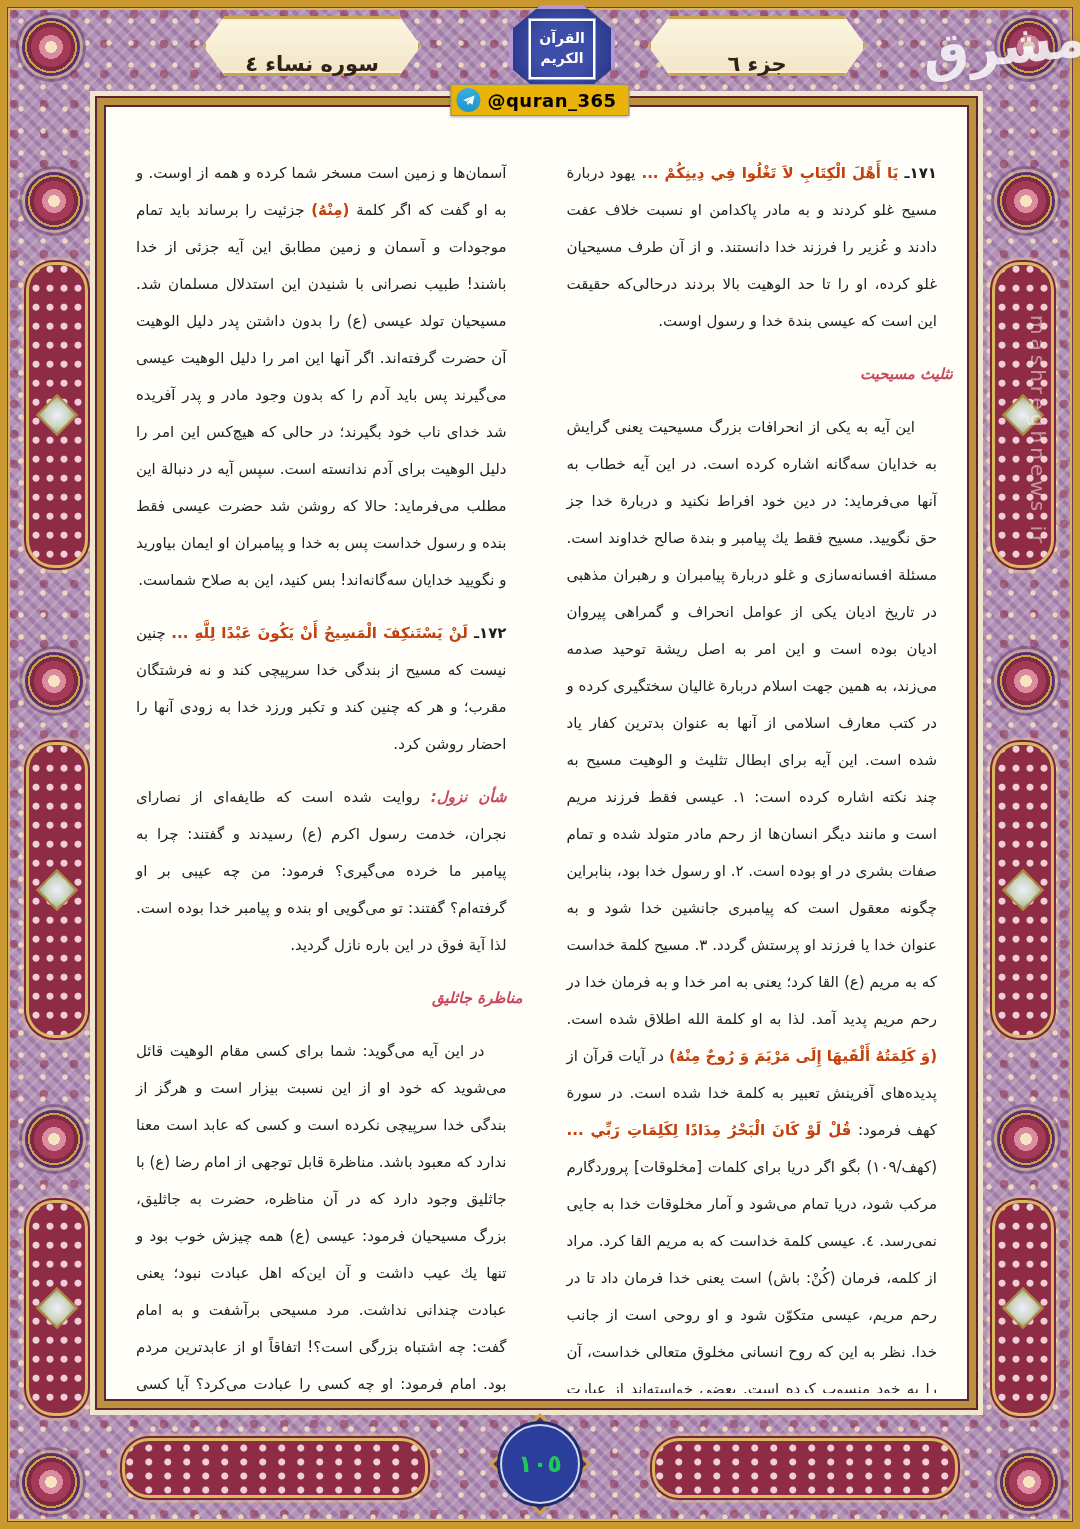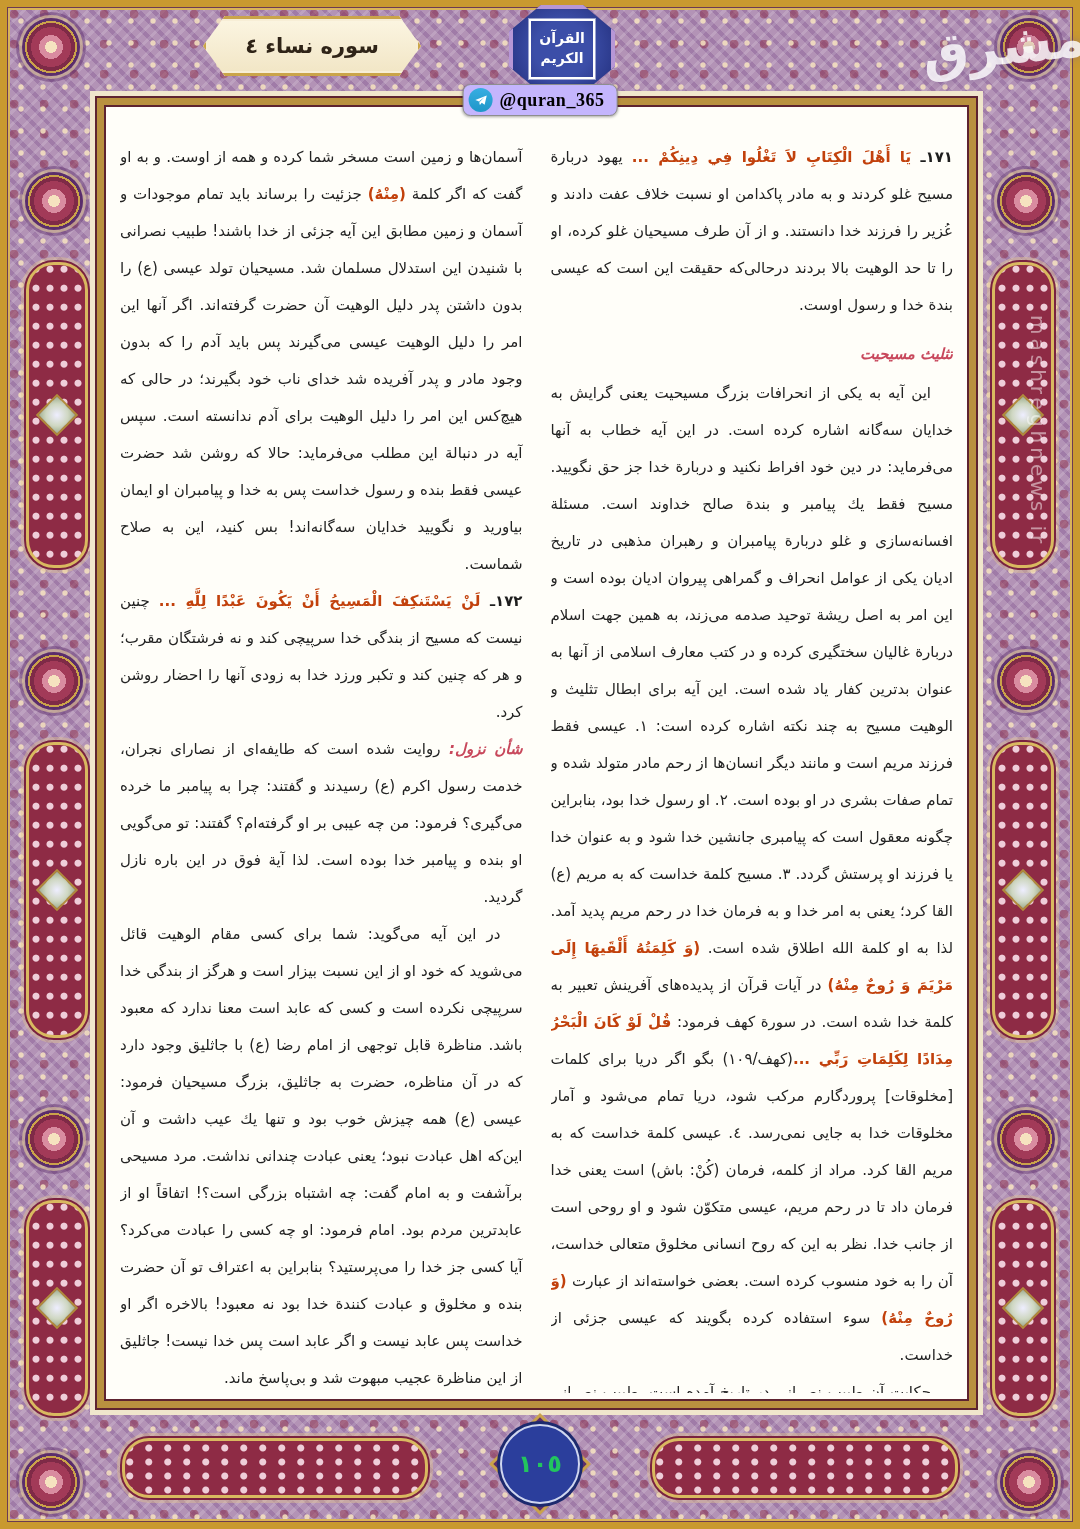--- a/index.html
+++ b/index.html
@@ -31,47 +31,47 @@
     background:
       radial-gradient(circle at 25% 50%, rgba(244,214,224,.95) 3px, transparent 4px) 0 0/19px 14px,
       #8e2b45;
     border:3px solid #d9b960;box-shadow:0 0 0 2px #7a2240,0 0 0 5px rgba(230,200,140,.4);}
 
   
   .head-cart{position:absolute;top:16px;width:218px;height:60px;
     clip-path:polygon(10% 0,90% 0,100% 50%,90% 100%,10% 100%,0 50%);
     background:linear-gradient(#fcf6e3,#f1e5c4);
     box-shadow:inset 0 0 0 3px #caa44a,inset 0 0 0 5px #f7eed6;
-    display:flex;align-items:center;justify-content:center;z-index:4;}
+    display:flex;align-items:flex-end;justify-content:center;z-index:4;}
   .head-cart span{font-size:21px;font-weight:bold;color:#2f2417;}
   .medallion{position:absolute;left:509px;top:5px;width:106px;height:88px;z-index:4;
     clip-path:polygon(30% 0,70% 0,100% 30%,100% 70%,70% 100%,30% 100%,0 70%,0 30%);
     background:radial-gradient(circle,#3c4ea8 0 40%,#2c3a8c 75%);
     box-shadow:inset 0 0 0 4px #b797d6;display:flex;align-items:center;justify-content:center;}
   .medallion-inner{width:62px;height:56px;border:2px solid #fff;outline:1px solid rgba(255,255,255,.5);
     display:flex;flex-direction:column;align-items:center;justify-content:center;
     color:#fff;font-size:14px;font-weight:bold;line-height:1.4;}
 
   
   .tg-badge{position:absolute;top:84px;left:50%;transform:translateX(-50%);z-index:6;
-    background:#c4b5fd;border:1px solid #8e8e8e;border-radius:8px;
+    background:#eab308;border:1px solid #8e8e8e;border-radius:0;
     box-shadow:0 1px 3px rgba(0,0,0,.35);display:flex;align-items:center;gap:7px;
-    padding:3px 12px 3px 5px;font-family:Liberation Serif, serif;}
+    padding:3px 12px 3px 5px;}
   .tg-icon{width:24px;height:24px;border-radius:50%;background:linear-gradient(#37aee2,#1e96c8);
     display:flex;align-items:center;justify-content:center;}
   .tg-badge b{font-size:18px;color:#000;letter-spacing:.5px;}
 
   
   .inner-frame{position:absolute;left:97px;right:104px;top:98px;bottom:121px;
     background:#fffef9;border:7px solid #b9913f;
     box-shadow:0 0 0 2px #5e2330,0 0 0 7px #f0e6cc,inset 0 0 0 2px #5e2330;z-index:3;}
   .content{position:absolute;inset:0;padding:34px 16px 8px;display:flex;gap:28px;}
   .col{flex:1 1 0;overflow:hidden;font-size:15px;line-height:37px;color:#232323;
     text-align:justify;}
-  .para{margin:0;}
+  .para{margin:16px;}
   .para.indent{text-indent:22px;}
   .para.heading{color:#c8485c;font-weight:bold;margin:12px 0 2px;}
   .seg-fa{color:#232323;}
   .seg-num{color:#1d1d1d;font-weight:bold;}
   .seg-ar{color:#c2410c;font-weight:bold;}
   .seg-label{color:#c8485c;font-weight:bold;font-style:italic;}
 
   
   .pgnum-diamond{position:absolute;left:50%;top:1464px;width:66px;height:66px;z-index:4;
     transform:translate(-50%,-50%) rotate(45deg);background:#5a2d6b;box-shadow:0 0 0 3px #caa24a;}
@@ -114,20 +114,23 @@
     <div class="cart-v" style="right:16px;top:732px;height:290px;"></div>
     <div class="cart-v" style="right:16px;top:1190px;height:210px;"></div>
 
     <div class="cart-h" style="left:112px;top:1428px;width:300px;"></div>
     <div class="cart-h" style="right:112px;top:1428px;width:300px;"></div>
   </div>
 
   <div class="head-cart" style="left:203px;">
     <span>سوره نساء ٤</span>
   </div>
+  <div class="head-cart" style="left:648px;">
+    <span>جزء ٦</span>
+  </div>
   <div class="medallion">
     <div class="medallion-inner">
       <span>القرآن</span>
       <span>الكريم</span>
     </div>
   </div>
 
   <div class="tg-badge">
     <span class="tg-icon">
       <svg viewBox="0 0 24 24" width="15" height="15" aria-hidden="true">
@@ -145,20 +148,21 @@
       <div class="col">
           <div class="para verse"><span class="seg-num">۱۷۱ـ </span><span class="seg-ar">يَا أَهْلَ الْكِتَابِ لاَ تَغْلُوا فِي دِينِكُمْ ... </span><span class="seg-fa">يهود دربارة مسيح غلو كردند و به مادر پاكدامن او نسبت خلاف عفت دادند و عُزير را فرزند خدا دانستند. و از آن طرف مسيحيان غلو كرده، او را تا حد الوهيت بالا بردند درحالى‌كه حقيقت اين است كه عيسى بندة خدا و رسول اوست.</span></div>
           <div class="para heading"><span class="seg-label">تثليث مسيحيت</span></div>
           <div class="para body indent"><span class="seg-fa">اين آيه به يكى از انحرافات بزرگ مسيحيت يعنى گرايش به خدايان سه‌گانه اشاره كرده است. در اين آيه خطاب به آنها مى‌فرمايد: در دين خود افراط نكنيد و دربارة خدا جز حق نگوييد. مسيح فقط يك پيامبر و بندة صالح خداوند است. مسئلة افسانه‌سازى و غلو دربارة پيامبران و رهبران مذهبى در تاريخ اديان يكى از عوامل انحراف و گمراهى پيروان اديان بوده است و اين امر به اصل ريشة توحيد صدمه مى‌زند، به همين جهت اسلام دربارة غاليان سختگيرى كرده و در كتب معارف اسلامى از آنها به عنوان بدترين كفار ياد شده است. اين آيه براى ابطال تثليث و الوهيت مسيح به چند نكته اشاره كرده است: ۱. عيسى فقط فرزند مريم است و مانند ديگر انسان‌ها از رحم مادر متولد شده و تمام صفات بشرى در او بوده است. ۲. او رسول خدا بود، بنابراين چگونه معقول است كه پيامبرى جانشين خدا شود و به عنوان خدا يا فرزند او پرستش گردد. ۳. مسيح كلمة خداست كه به مريم (ع) القا كرد؛ يعنى به امر خدا و به فرمان خدا در رحم مريم پديد آمد. لذا به او كلمة الله اطلاق شده است. </span><span class="seg-ar">(وَ كَلِمَتُهُ أَلْقَيهَا إِلَى مَرْيَمَ وَ رُوحٌ مِنْهُ)</span><span class="seg-fa"> در آيات قرآن از پديده‌هاى آفرينش تعبير به كلمة خدا شده است. در سورة كهف فرمود: </span><span class="seg-ar">قُلْ لَوْ كَانَ الْبَحْرُ مِدَادًا لِكَلِمَاتِ رَبِّي ...</span><span class="seg-fa">(كهف/۱۰۹) بگو اگر دريا براى كلمات [مخلوقات] پروردگارم مركب شود، دريا تمام مى‌شود و آمار مخلوقات خدا به جايى نمى‌رسد. ٤. عيسى كلمة خداست كه به مريم القا كرد. مراد از كلمه، فرمان (كُنْ: باش) است يعنى خدا فرمان داد تا در رحم مريم، عيسى متكوّن شود و او روحى است از جانب خدا. نظر به اين كه روح انسانى مخلوق متعالى خداست، آن را به خود منسوب كرده است. بعضى خواسته‌اند از عبارت </span><span class="seg-ar">(وَ رُوحٌ مِنْهُ)</span><span class="seg-fa"> سوء استفاده كرده بگويند كه عيسى جزئى از خداست.</span></div>
           <div class="para body indent"><span class="seg-fa">حكايت آن طبيب نصرانى در تاريخ آمده است. طبيب نصرانى هارون الرشيد با واقدى دانشمند اسلامى مناظره كرد و به او گفت: در كتاب آسمانى شما (قرآن) آيه‌اى وجود دارد كه مسيح را جزئى از خدا معرفى كرده است. سپس آية فوق را تلاوت كرد: </span></div>
         </div>
       <div class="col">
           <div class="para body"><span class="seg-fa">آسمان‌ها و زمين است مسخر شما كرده و همه از اوست. و به او گفت كه اگر كلمة </span><span class="seg-ar">(مِنْهُ)</span><span class="seg-fa"> جزئيت را برساند بايد تمام موجودات و آسمان و زمين مطابق اين آيه جزئى از خدا باشند! طبيب نصرانى با شنيدن اين استدلال مسلمان شد. مسيحيان تولد عيسى (ع) را بدون داشتن پدر دليل الوهيت آن حضرت گرفته‌اند. اگر آنها اين امر را دليل الوهيت عيسى مى‌گيرند پس بايد آدم را كه بدون وجود مادر و پدر آفريده شد خداى ناب خود بگيرند؛ در حالى كه هيچ‌كس اين امر را دليل الوهيت براى آدم ندانسته است. سپس آيه در دنبالة اين مطلب مى‌فرمايد: حالا كه روشن شد حضرت عيسى فقط بنده و رسول خداست پس به خدا و پيامبران او ايمان بياوريد و نگوييد خدايان سه‌گانه‌اند! بس كنيد، اين به صلاح شماست.</span></div>
           <div class="para verse"><span class="seg-num">۱۷۲ـ </span><span class="seg-ar">لَنْ يَسْتَنكِفَ الْمَسِيحُ أَنْ يَكُونَ عَبْدًا لِلَّهِ ...</span><span class="seg-fa"> چنين نيست كه مسيح از بندگى خدا سرپيچى كند و نه فرشتگان مقرب؛ و هر كه چنين كند و تكبر ورزد خدا به زودى آنها را احضار روشن كرد.</span></div>
           <div class="para body"><span class="seg-label">شأن نزول: </span><span class="seg-fa">روايت شده است كه طايفه‌اى از نصاراى نجران، خدمت رسول اكرم (ع) رسيدند و گفتند: چرا به پيامبر ما خرده مى‌گيرى؟ فرمود: من چه عيبى بر او گرفته‌ام؟ گفتند: تو مى‌گويى او بنده و پيامبر خدا بوده است. لذا آية فوق در اين باره نازل گرديد.</span></div>
+          <div class="para heading"><span class="seg-label">مناظرة جاثليق</span></div>
           <div class="para body indent"><span class="seg-fa">در اين آيه مى‌گويد: شما براى كسى مقام الوهيت قائل مى‌شويد كه خود او از اين نسبت بيزار است و هرگز از بندگى خدا سرپيچى نكرده است و كسى كه عابد است معنا ندارد كه معبود باشد. مناظرة قابل توجهى از امام رضا (ع) با جاثليق وجود دارد كه در آن مناظره، حضرت به جاثليق، بزرگ مسيحيان فرمود: عيسى (ع) همه چيزش خوب بود و تنها يك عيب داشت و آن اين‌كه اهل عبادت نبود؛ يعنى عبادت چندانى نداشت. مرد مسيحى برآشفت و به امام گفت: چه اشتباه بزرگى است؟! اتفاقاً او از عابدترين مردم بود. امام فرمود: او چه كسى را عبادت مى‌كرد؟ آيا كسى جز خدا را مى‌پرستيد؟ بنابراين به اعتراف تو آن حضرت بنده و مخلوق و عبادت كنندة خدا بود نه معبود! بالاخره اگر او خداست پس عابد نيست و اگر عابد است پس خدا نيست! جاثليق از اين مناظرة عجيب مبهوت شد و بى‌پاسخ ماند.</span></div>
         </div>
     </div>
   </div>
 
   <div class="pgnum-diamond"></div>
   <div class="pgnum-circle">
     <span>١٠٥</span>
   </div>
 

